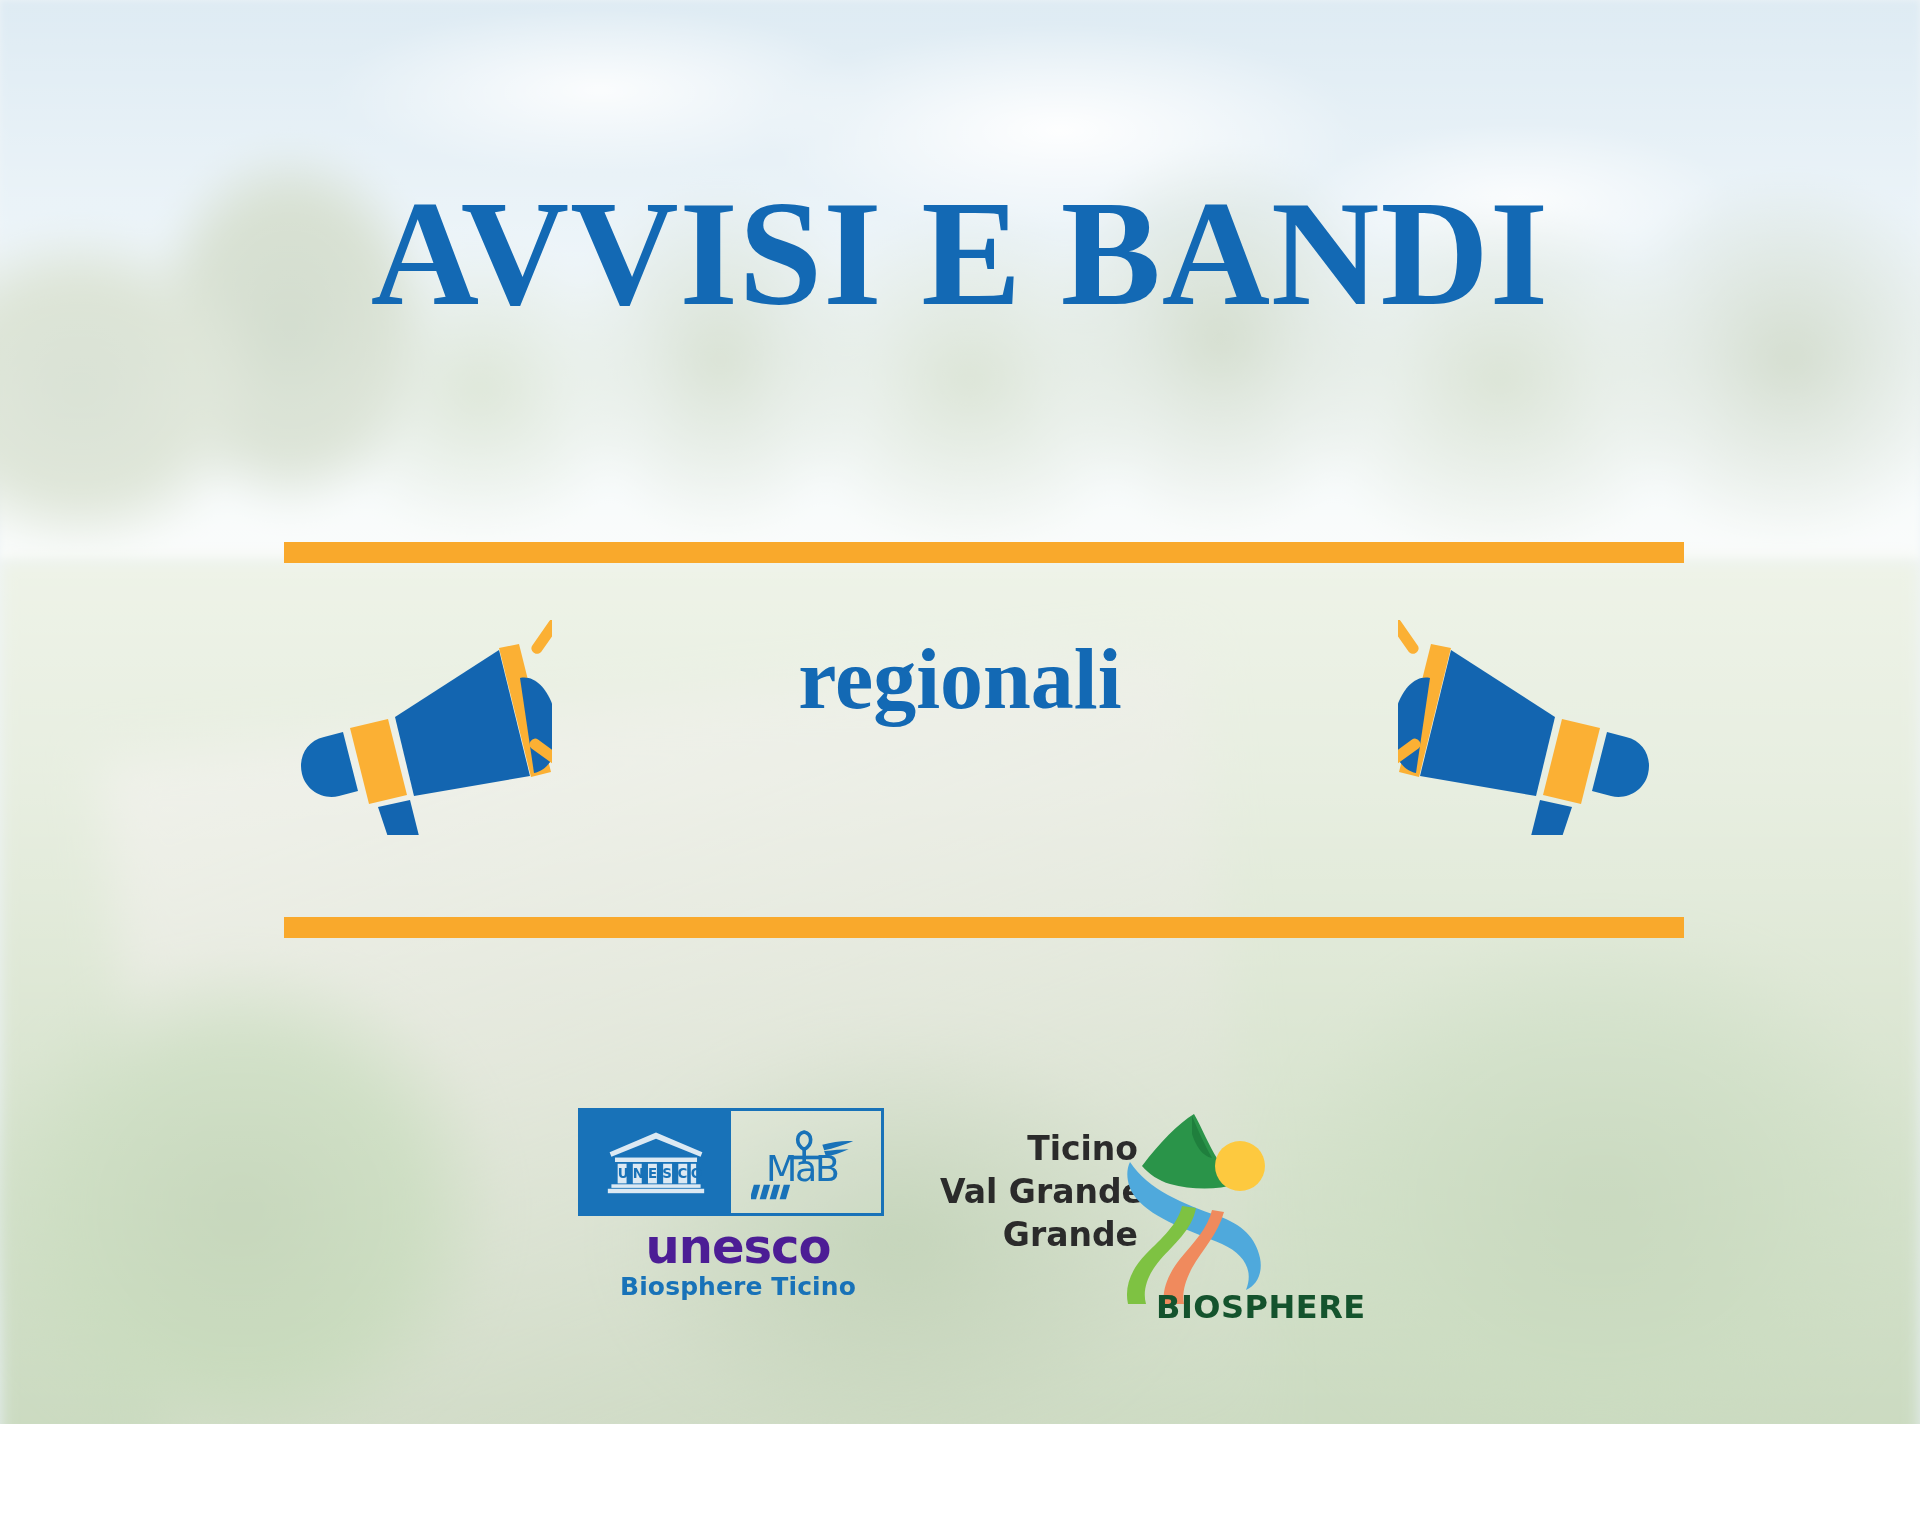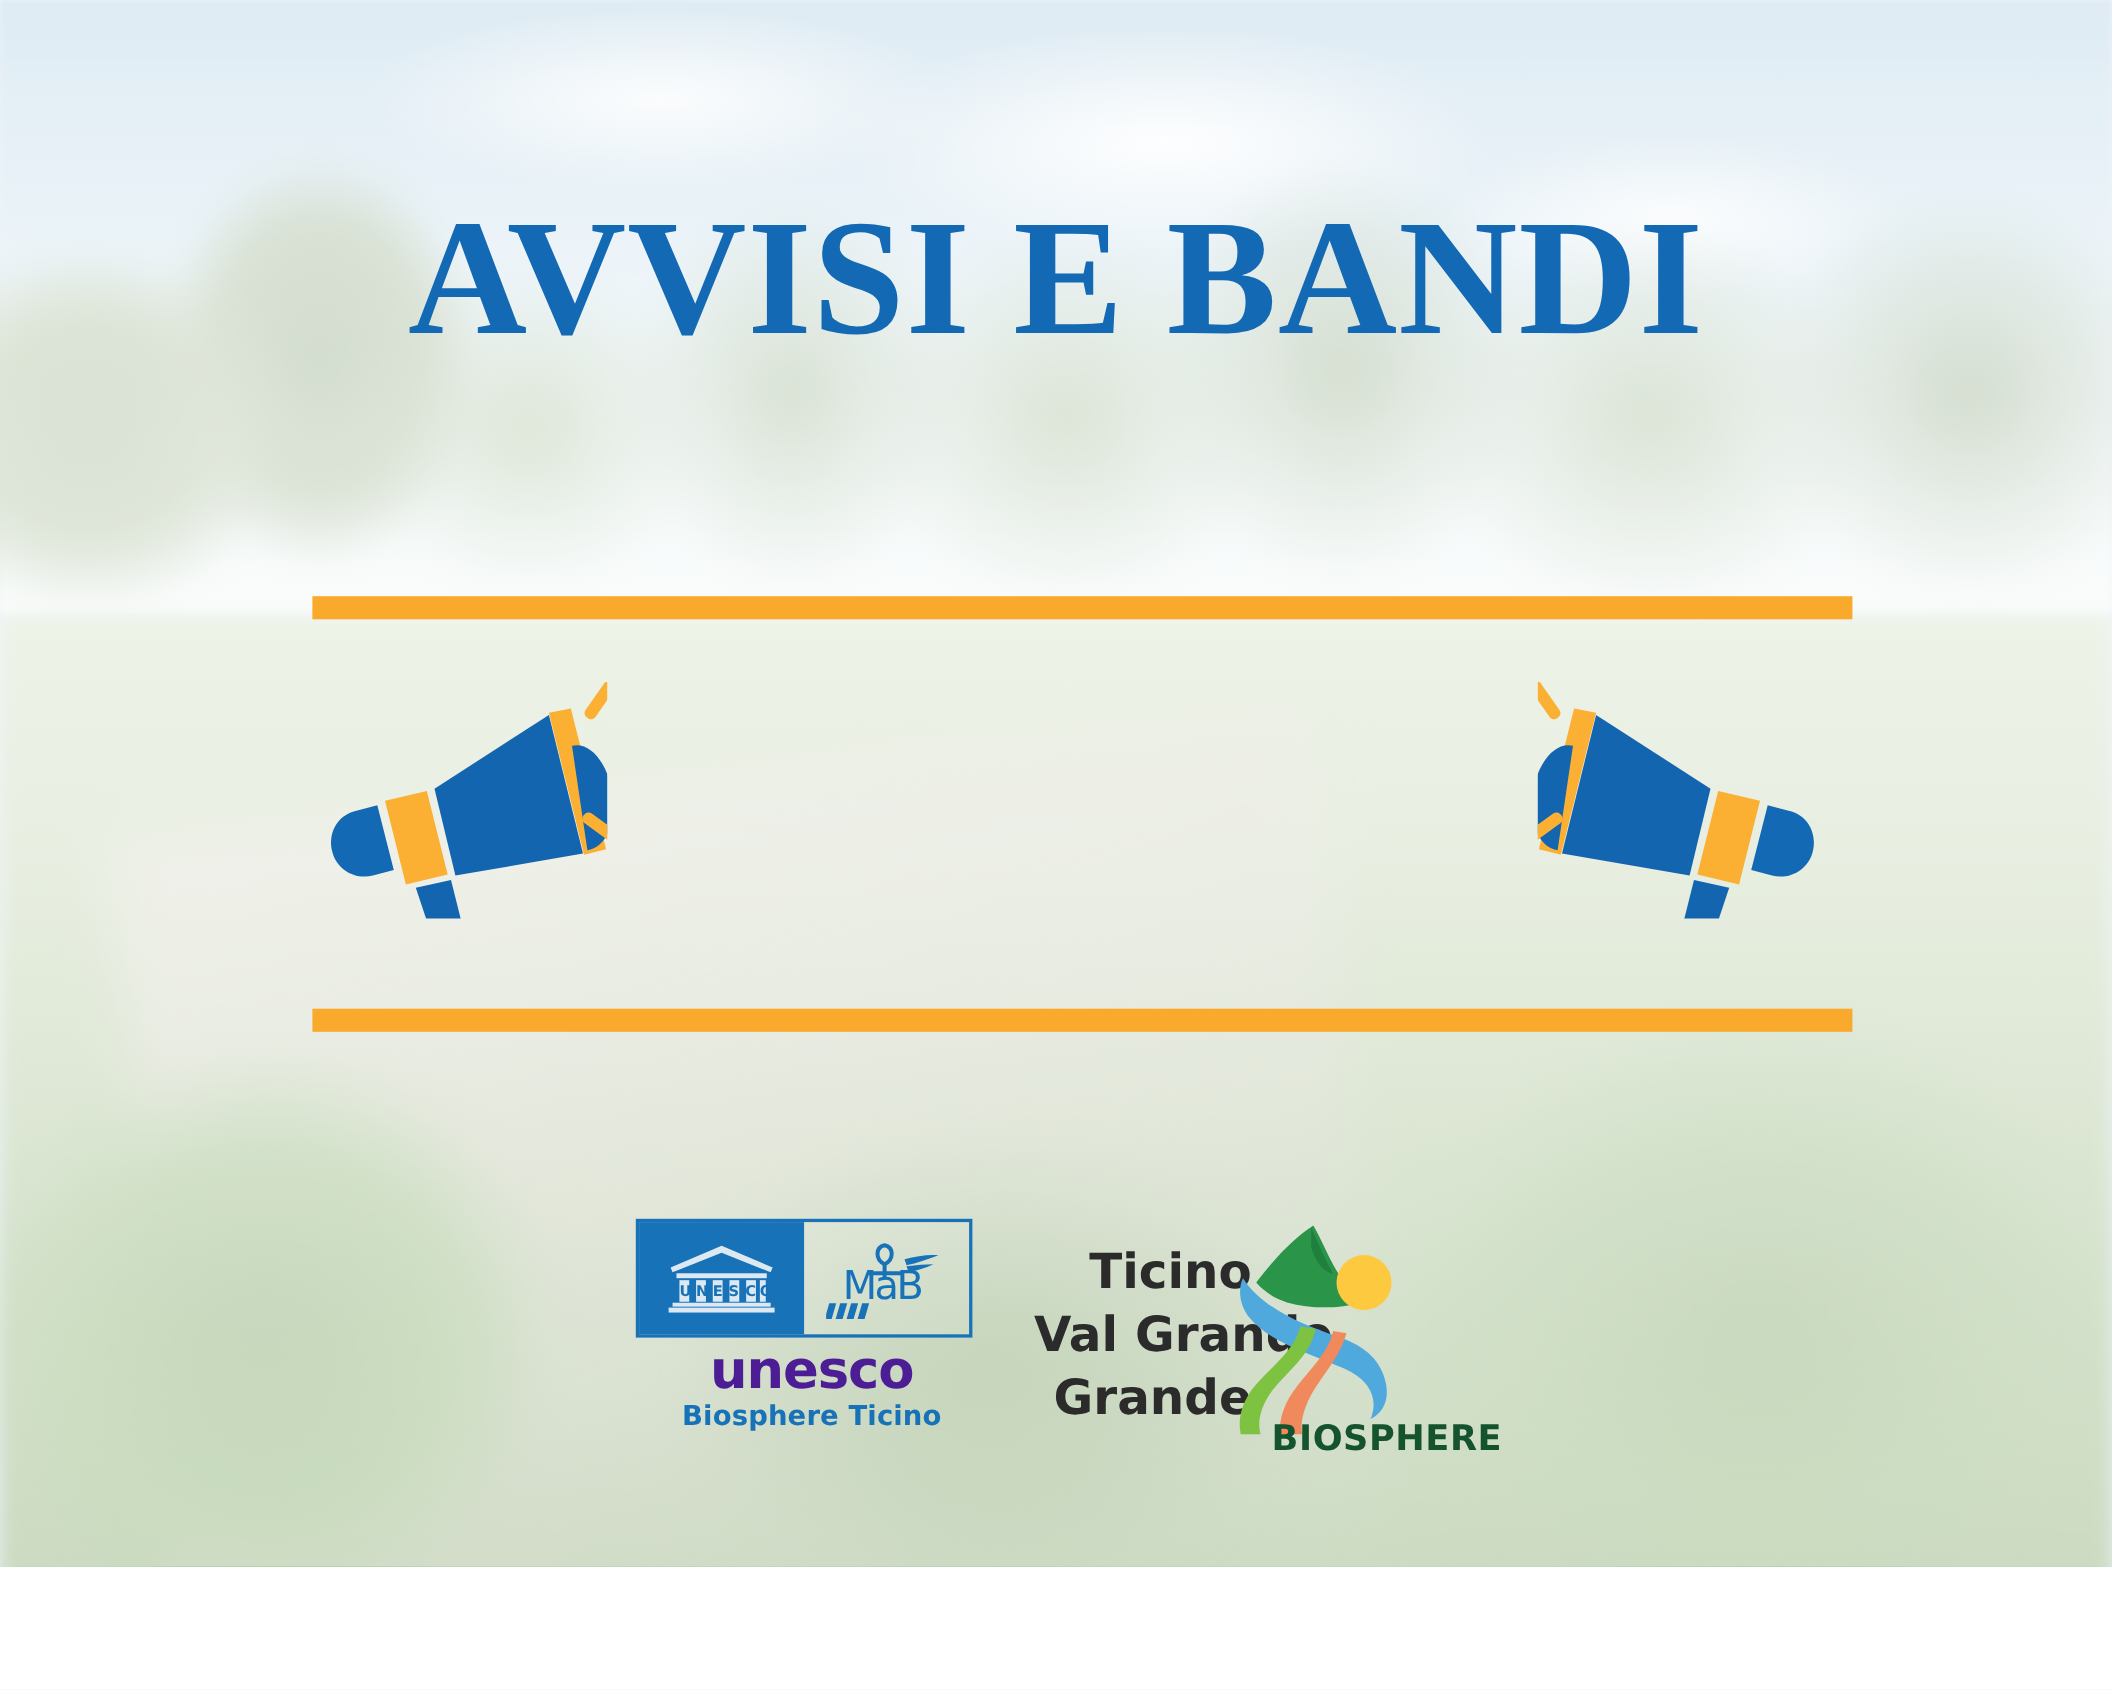--- a/index.html
+++ b/index.html
@@ -217,21 +217,21 @@
     height: 220px;
   }
   .tvgv-text {
     position: absolute;
     left: 0;
     top: 6px;
     width: 198px;
     text-align: right;
     font-family: "DejaVu Sans", sans-serif;
     font-weight: 700;
-    font-size: 44px;
+    font-size: 33px;
     line-height: 1.3;
     color: #2b2b2b;
   }
   .tvgv-text .line { display: block; white-space: nowrap; }
   .tvgv-emblem {
     position: absolute;
     left: 186px;
     top: -18px;
     width: 160px;
     height: 200px;
@@ -304,20 +304,21 @@
         <path d="M116 187 L148 180 L160 228 L132 235 Z" fill="#1365b0"></path>
         <g fill="#fbb034">
           <rect x="278" y="-4" width="11" height="40" rx="5" transform="rotate(35 283 16)"></rect>
           <rect x="292" y="62" width="42" height="11" rx="5"></rect>
           <rect x="280" y="112" width="11" height="42" rx="5" transform="rotate(-54 286 133)"></rect>
         </g>
       </svg>
     </div>
 
     <div class="subtitle">
+      <span class="line">regionali</span>
     </div>
 
     <div class="logos">
 
       <div class="unesco-logo">
         <div class="unesco-emblem-box">
           <div class="unesco-emblem-left">
             <svg viewBox="0 0 120 74" width="108" height="66">
               <g fill="#dce9f3">
 

